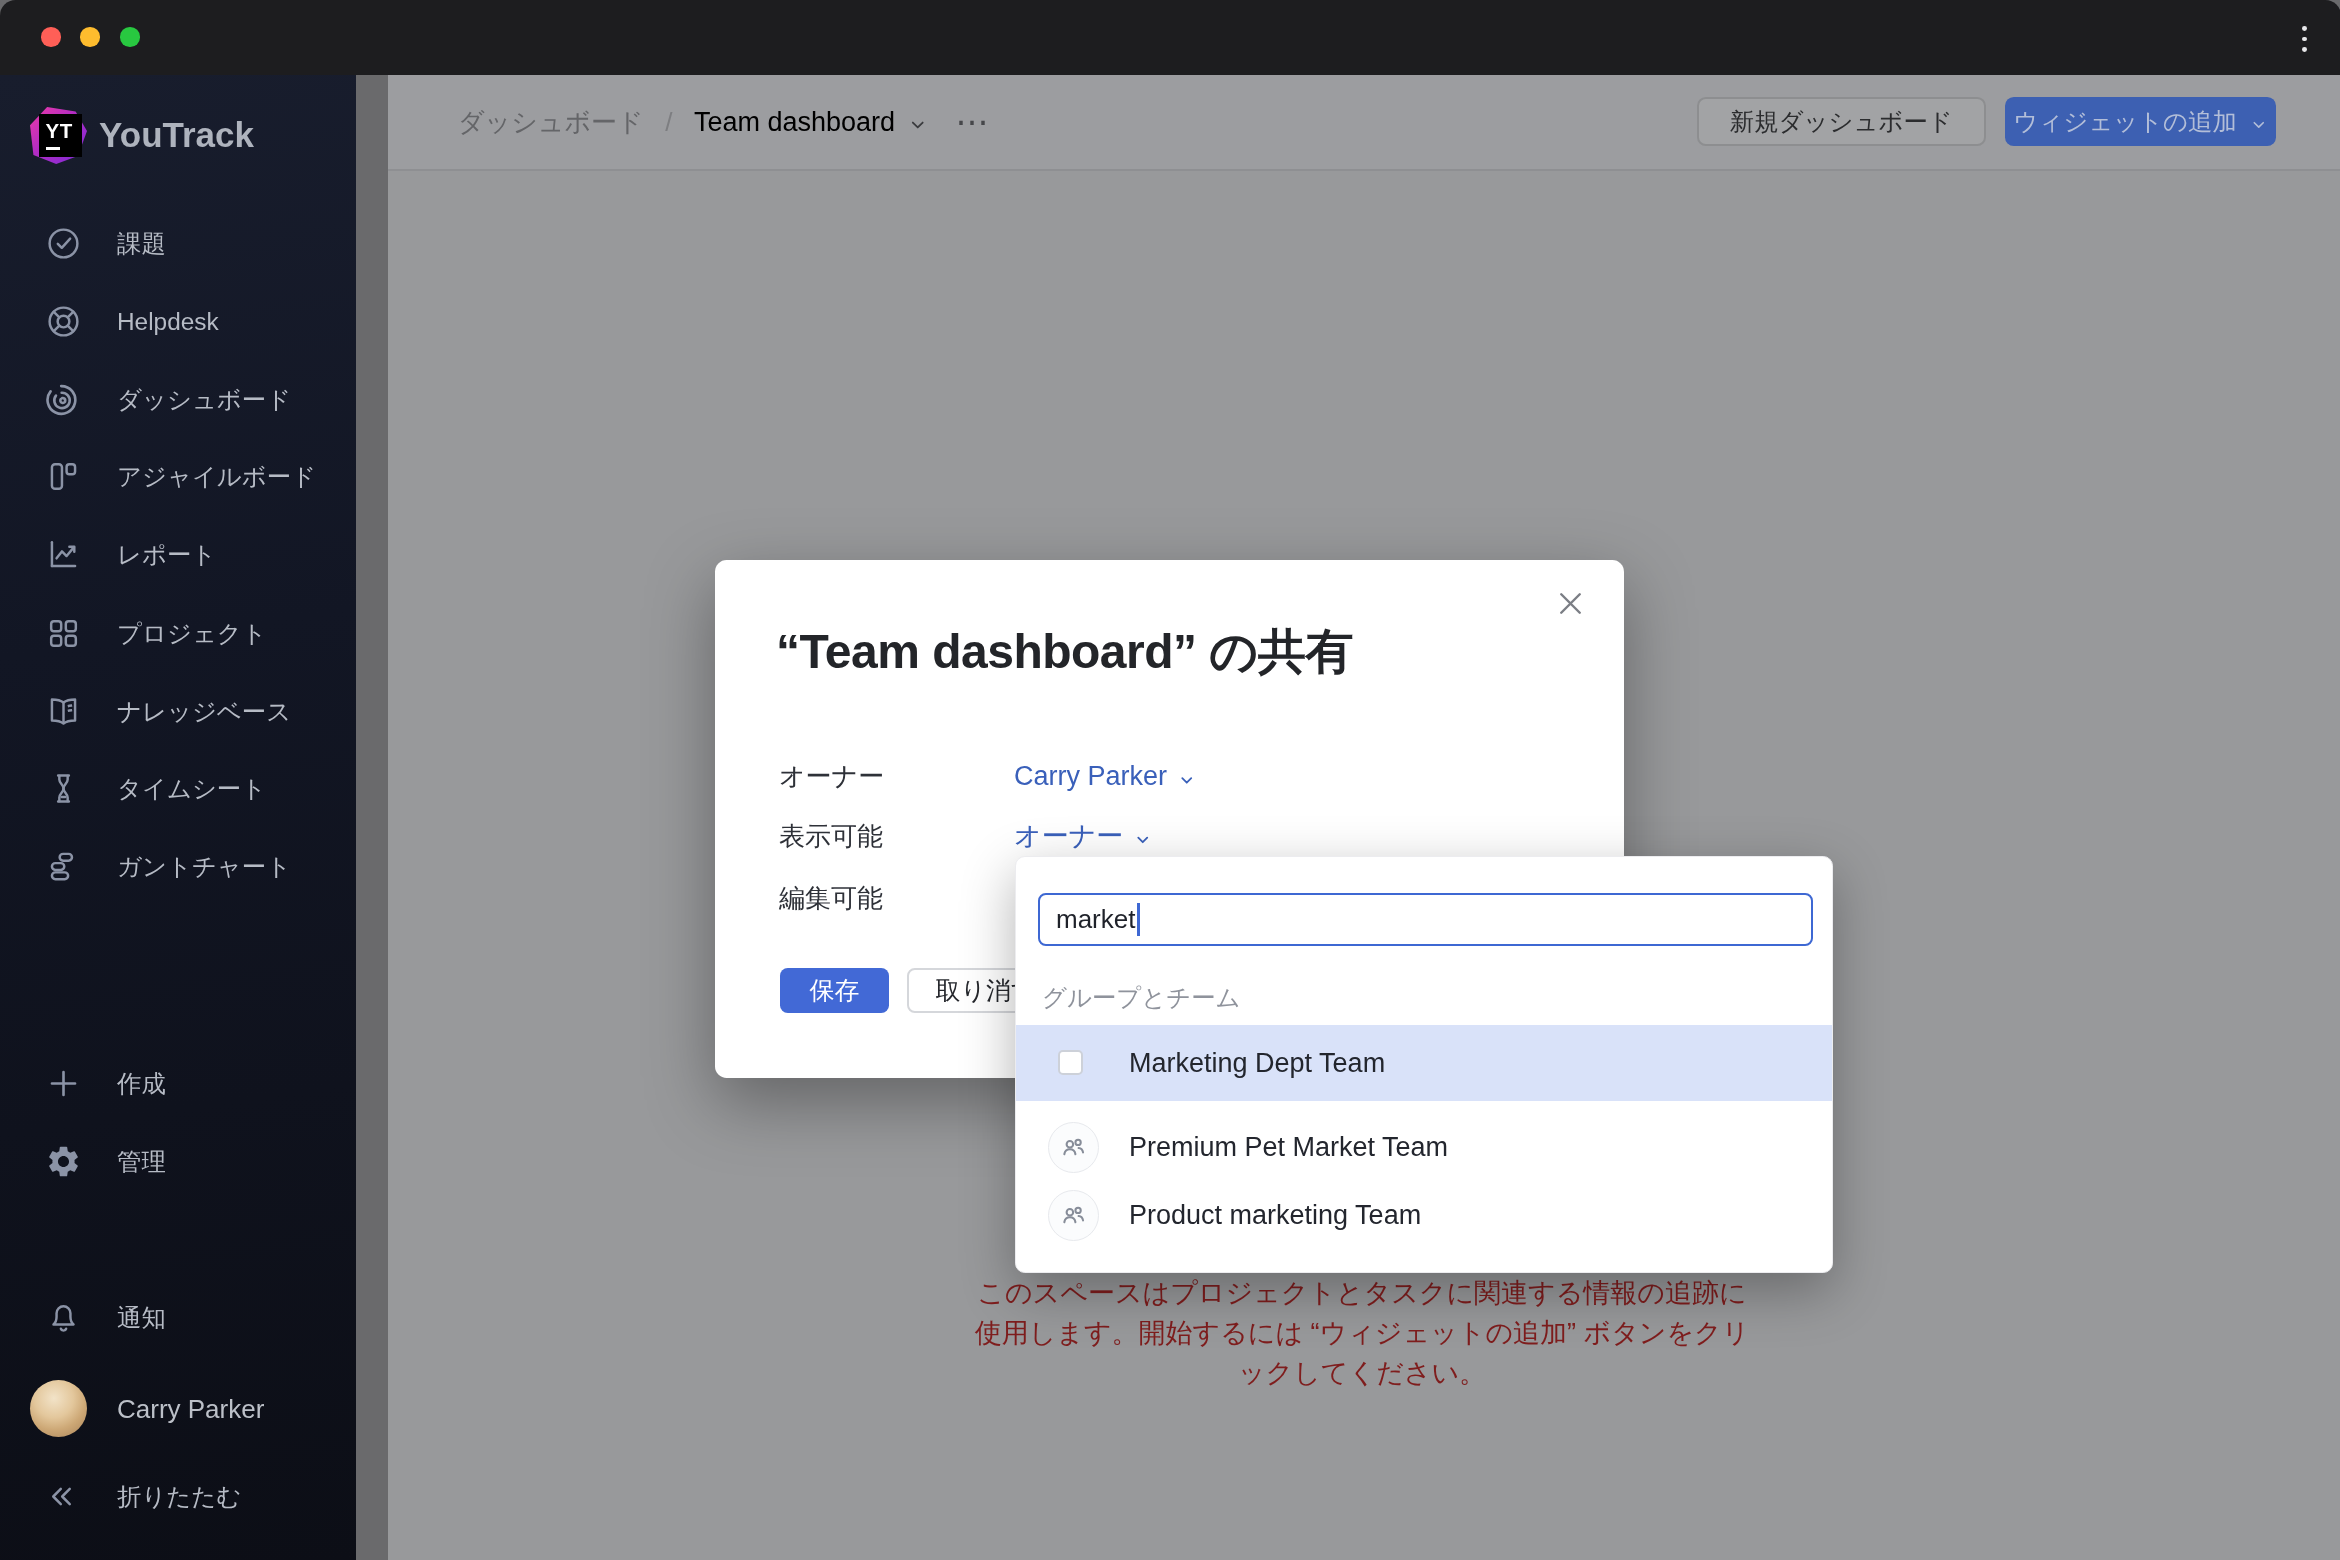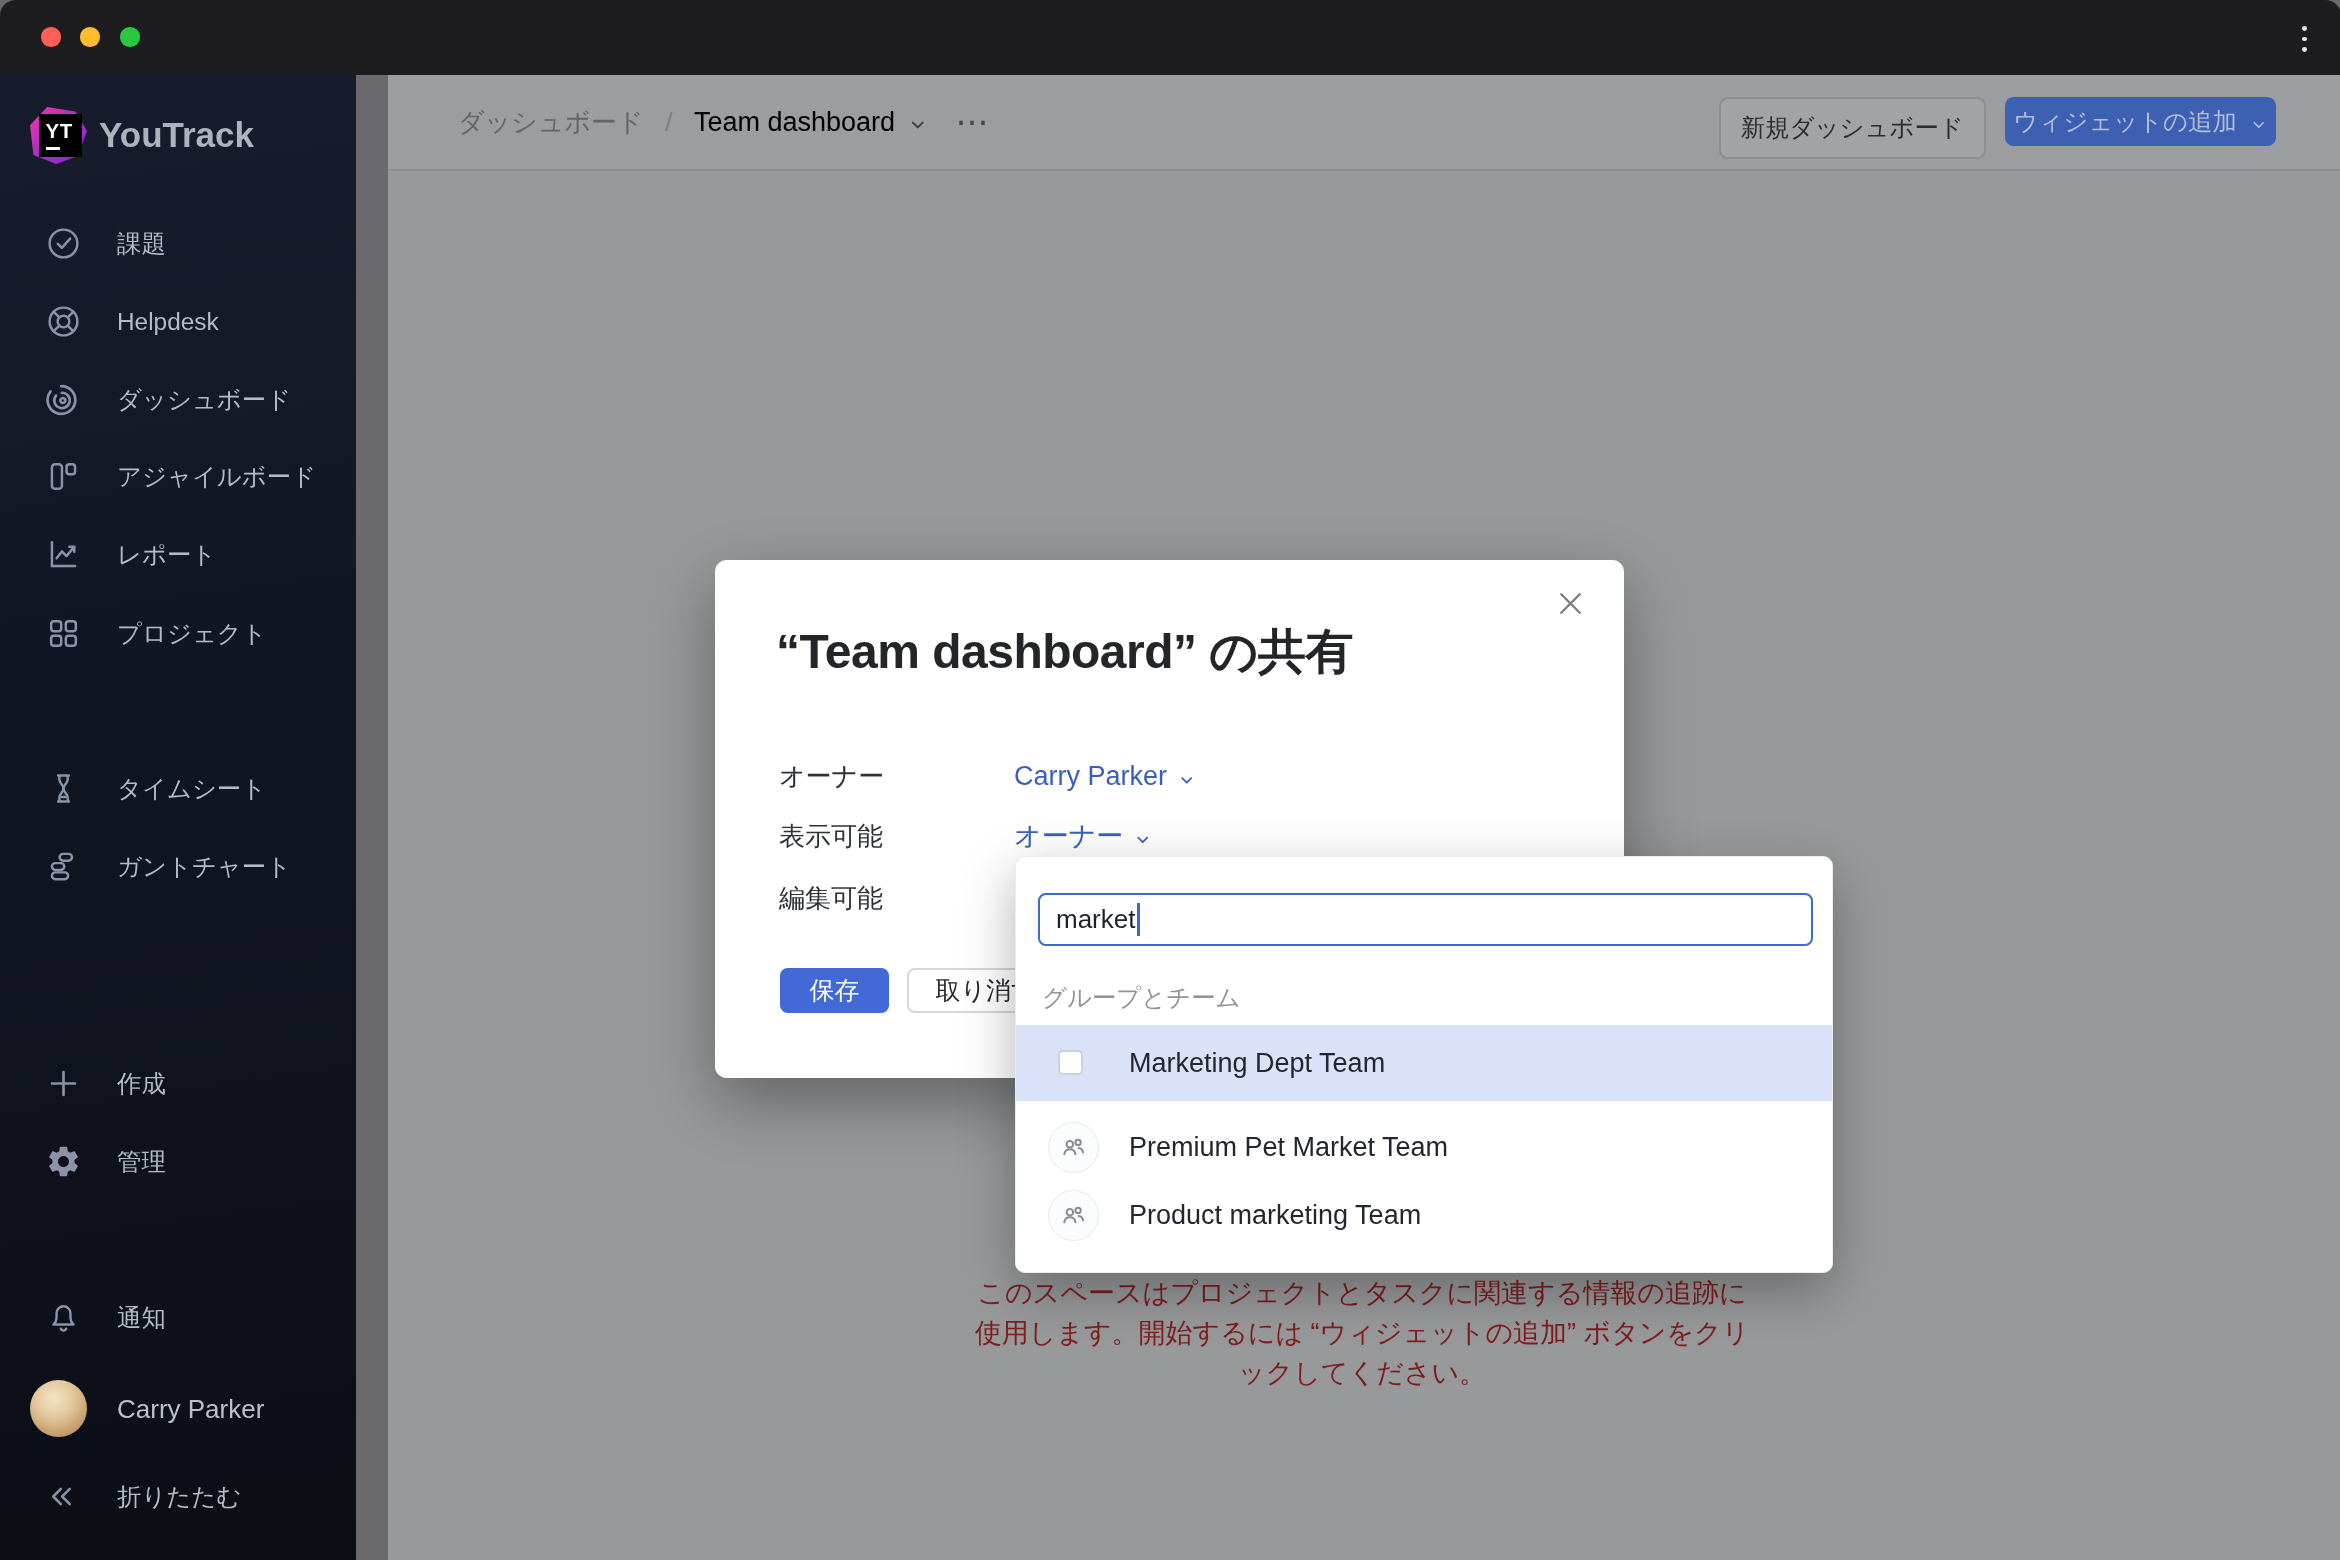--- a/index.html
+++ b/index.html
@@ -35,21 +35,21 @@
   
   .main{position:absolute;left:388px;top:75px;width:1952px;height:1485px;background:#98999b;}
   .page-header{position:absolute;left:0;top:0;width:1952px;height:94px;background:#9c9da0;border-bottom:2px solid #8e8f92;}
   .crumbs{position:absolute;left:70px;top:0;height:94px;display:flex;align-items:center;gap:21.5px;}
   .crumb-root{font-size:26px;color:#646568;cursor:pointer;}
   .crumb-sep{font-size:26px;color:#7d7e81;}
   .crumb-cur{font-size:27px;color:#000000;font-weight:500;cursor:pointer;display:flex;align-items:center;gap:11.7px;}
   .crumb-cur .chev{width:21.5px;height:21.5px;color:#3a3b3e;}
   .crumb-more{font-size:33px;color:#46474a;cursor:pointer;line-height:0;margin-left:5.9px;}
   .hdr-buttons{position:absolute;right:64px;top:22.4px;display:flex;gap:19.5px;}
-  .btn-dim-secondary{height:62px;padding:0 20px;border-radius:8.8px;background:#a2a3a5;border:2px solid #8d8e90;color:#2b2c2e;font-size:24.4px;display:flex;align-items:center;cursor:pointer;box-sizing:border-box;}
+  .btn-dim-secondary{height:49px;padding:0 31px;border-radius:8.8px;background:#a2a3a5;border:2px solid #8d8e90;color:#2b2c2e;font-size:24.4px;display:flex;align-items:center;cursor:pointer;box-sizing:border-box;}
   .btn-dim-primary{height:49px;padding:0 8px;border-radius:8.8px;background:#3d60b2;color:#b3bed8;font-size:24.4px;display:flex;align-items:center;gap:11.7px;cursor:pointer;}
   .btn-dim-primary .chev{width:19.5px;height:19.5px;color:#b3bed8;}
   .empty-hint{position:absolute;left:584px;top:1198px;width:780px;font-size:27px;line-height:40px;color:#7f1d1d;text-align:center;white-space:pre-line;}
 
   
   .modal{position:absolute;left:715px;top:560px;width:909px;height:518px;background:#fff;border-radius:11.7px;
     box-shadow:0 23.4px 68px rgba(0,0,0,.35);z-index:10;}
   .modal-close{position:absolute;left:837px;top:25px;width:37px;height:37px;color:#7b7e85;cursor:pointer;}
   .modal-title{position:absolute;left:61px;top:60px;font-size:48px;font-weight:700;color:#232529;letter-spacing:-0.5px;white-space:nowrap;}
   .frow{position:absolute;left:0;width:909px;height:39px;}
@@ -153,20 +153,30 @@
       <span class="ic">
           <svg viewBox="0 0 24 24" fill="none" stroke="currentColor" stroke-width="1.6">
             <rect x="4" y="4" width="6.5" height="6.5" rx="1.8"></rect>
             <rect x="13.5" y="4" width="6.5" height="6.5" rx="1.8"></rect>
             <rect x="4" y="13.5" width="6.5" height="6.5" rx="1.8"></rect>
             <rect x="13.5" y="13.5" width="6.5" height="6.5" rx="1.8"></rect>
           </svg>
         </span>
       <span class="lb">プロジェクト</span>
     </div>
+    <div class="nav-item" style="top:607px">
+      <span class="ic">
+          <svg viewBox="0 0 24 24" fill="none" stroke="currentColor" stroke-width="1.6" stroke-linejoin="round">
+            <path d="M12 6.2C10.3 4.8 8 4.2 4.5 4.2v13.6c3.5 0 5.8.6 7.5 2 1.7-1.4 4-2 7.5-2V4.2c-3.5 0-5.8.6-7.5 2z"></path>
+            <path d="M12 6.2v13.6"></path>
+            <path d="M14.8 8.6c1.1-.3 2.1-.4 2.8-.5M14.8 11.6c1.1-.3 2.1-.4 2.8-.5"></path>
+          </svg>
+        </span>
+      <span class="lb">ナレッジベース</span>
+    </div>
     <div class="nav-item" style="top:684px">
       <span class="ic">
           <svg viewBox="0 0 24 24" fill="none" stroke="currentColor" stroke-width="1.6" stroke-linecap="round">
             <path d="M8.5 3.5h7M8.5 20.5h7"></path>
             <path d="M9.3 3.8v2.4c0 2.5 2.7 3.3 2.7 5.8s-2.7 3.3-2.7 5.8v2.4"></path>
             <path d="M14.7 3.8v2.4c0 2.5-2.7 3.3-2.7 5.8s2.7 3.3 2.7 5.8v2.4"></path>
             <path d="M10.8 17.5h2.4"></path>
           </svg>
         </span>
       <span class="lb">タイムシート</span>

